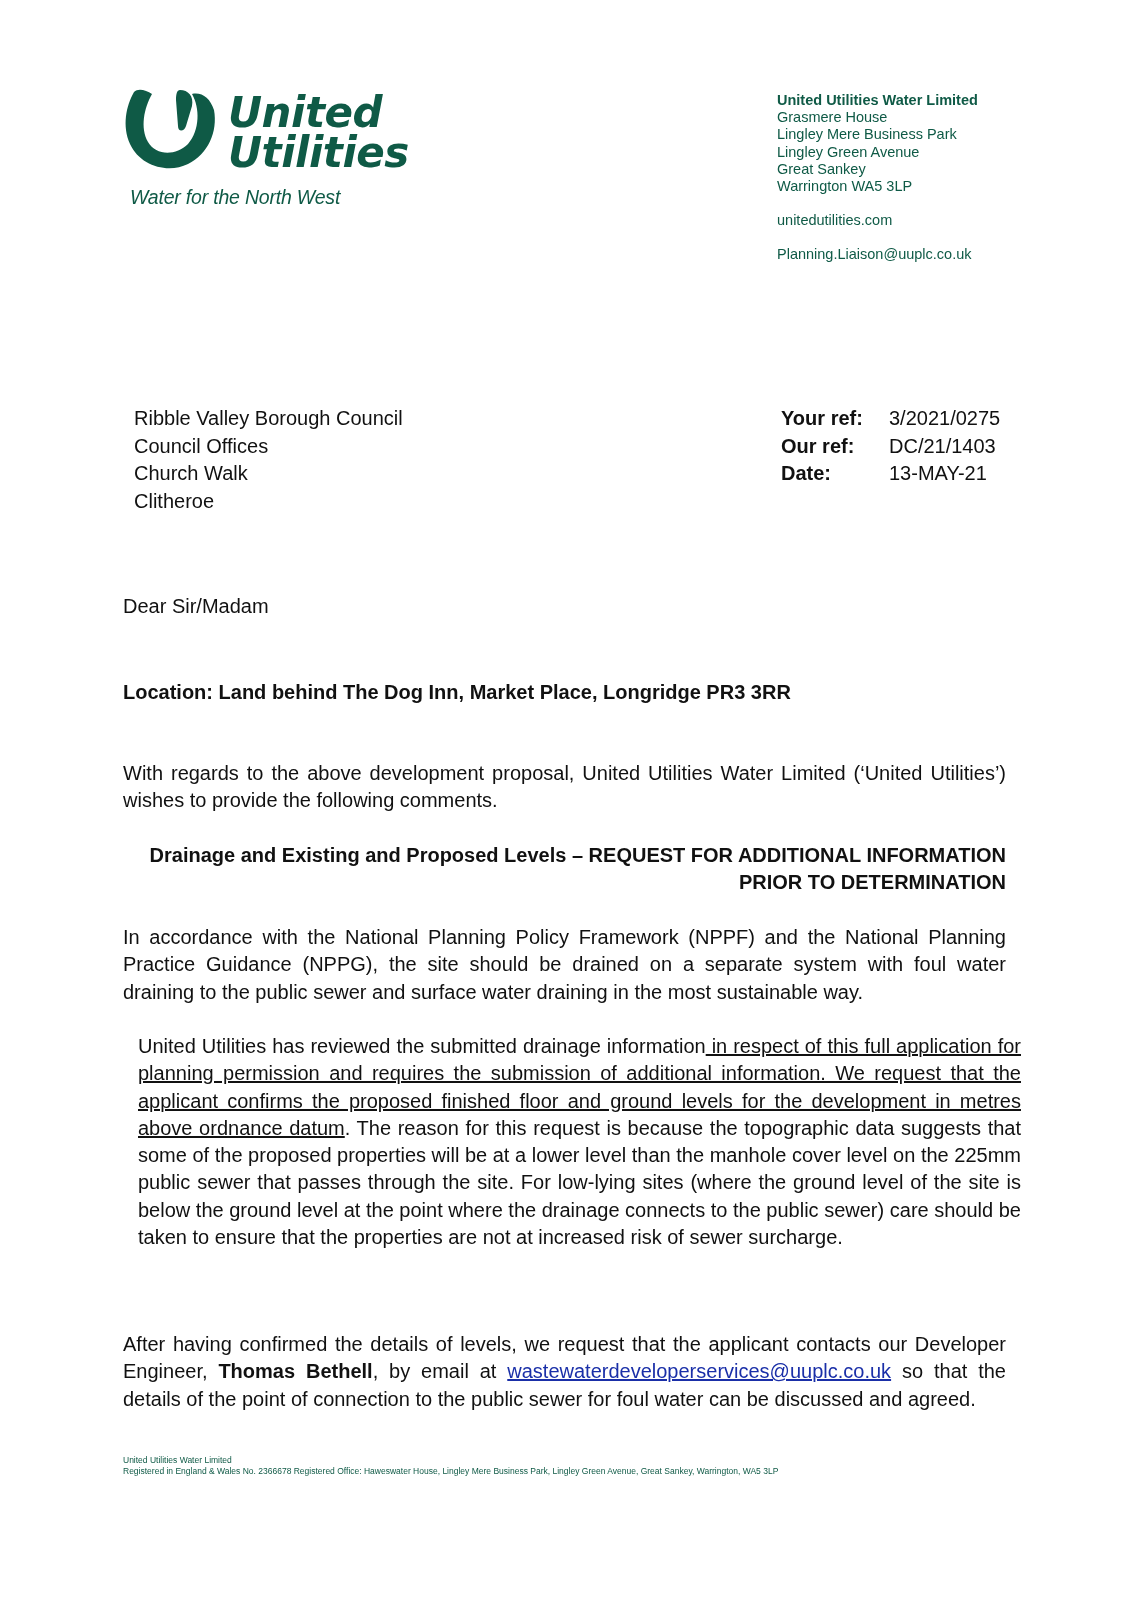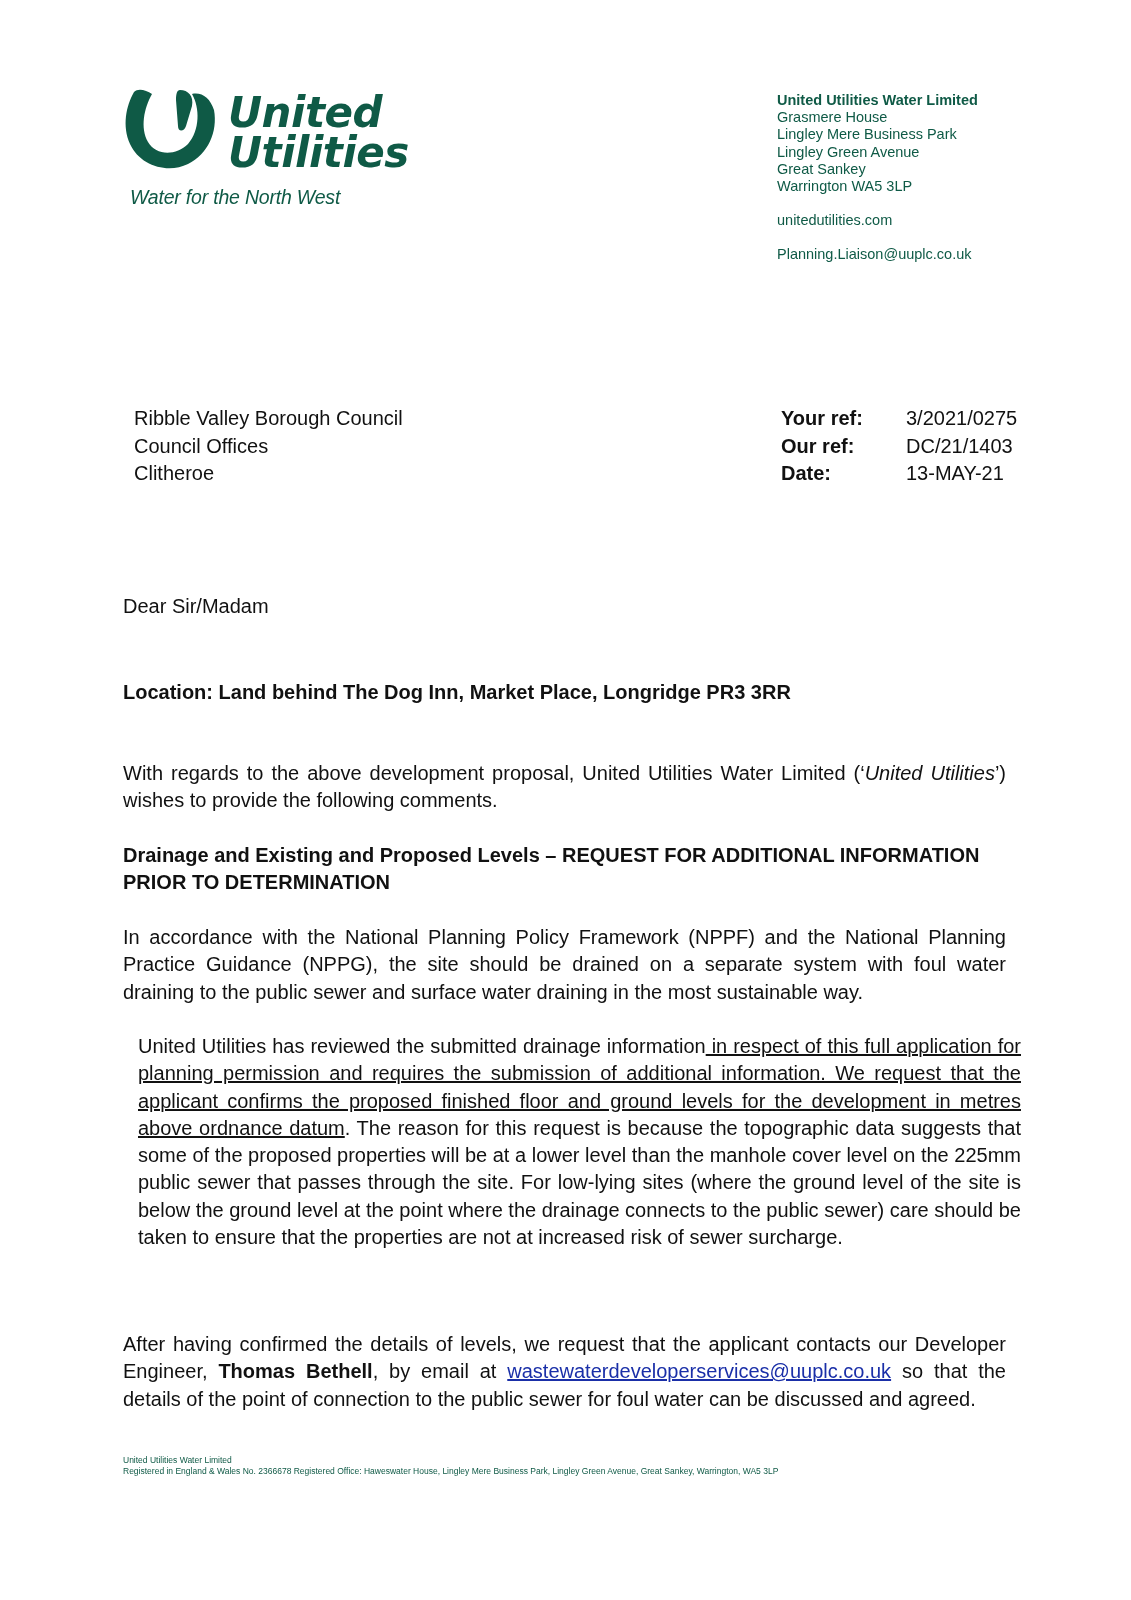--- a/index.html
+++ b/index.html
@@ -10,28 +10,28 @@
   .logo-word.w1 { top:6px; }
   .logo-word.w2 { top:46px; }
   .logo-tag { position:absolute; left:8px; top:100px; font-family:"Liberation Sans", sans-serif; color:#0f5a46; font-size:19.5px; white-space:nowrap; letter-spacing:-0.2px;font-style:italic; }
 
   .address { position:absolute; left:777px; top:92px; color:#0f5a46; font-family:"Liberation Sans", sans-serif; font-size:14.5px; line-height:17.2px; }
   .address .name { font-weight:bold; }
   .address .gap { height:17px; }
 
   .recipient { position:absolute; left:134px; top:405px; font-family:"Liberation Sans", sans-serif; font-size:20px; line-height:27.6px; color:#111; }
   .refs { position:absolute; left:781px; top:405px; font-size:20px; line-height:27.6px; }
-  .refs .row { display:flex;gap:17px; }
+  .refs .row { display:flex; }
   .refs .lbl { width:108px; font-weight:bold; }
 
   .body { position:absolute; left:123px; width:883px; font-size:20px; line-height:27.3px; color:#111; }
   .body p { margin:0; text-align:justify; }
   .b { font-weight:bold; }
   .u { text-decoration:underline; }
-  .i { font-style:italic; }
+  .i { }
   a.mail { color:#1a2fa8; text-decoration:underline; }
 
   .footer { position:absolute; left:123px; top:1455px; font-size:8.5px; line-height:11px; color:#0f5a46; }
 </style>
 </head>
 <body>
 
 <div class="logo">
   <svg width="100" height="90" viewBox="0 0 100 90">
     <path d="M12 6 C4 20 0 40 8 58 C18 80 46 88 66 78 C86 68 96 46 92 24 C88 12 80 6 70 8 C78 22 78 44 66 58 C54 70 34 70 26 56 C18 42 22 22 30 8 C24 4 16 2 12 6 Z" fill="#0f5a46"></path>
@@ -51,20 +51,21 @@
   <div>Warrington WA5 3LP</div>
   <div class="gap"></div>
   <div>unitedutilities.com</div>
   <div class="gap"></div>
   <div>Planning.Liaison@uuplc.co.uk</div>
 </div>
 
 <div class="recipient">
   <div>Ribble Valley Borough Council</div>
   <div>Council Offices</div>
+  <div>Church Walk</div>
   <div>Clitheroe</div>
 </div>
 
 <div class="refs">
   <div class="row">
     <span class="lbl">Your ref:</span>
     <span>3/2021/0275</span>
   </div>
   <div class="row">
     <span class="lbl">Our ref:</span>
@@ -80,21 +81,21 @@
 
 <div class="body" style="top:679px;">
   <p class="b">Location: Land behind The Dog Inn, Market Place, Longridge PR3 3RR</p>
 </div>
 
 <div class="body" style="top:760px;">
   <p><span>With regards to the above development proposal, United Utilities Water Limited (‘</span><span class="i">United Utilities</span><span>’) wishes to provide the following comments.</span></p>
 </div>
 
 <div class="body" style="top:842px;">
-  <p class="b" style="text-align:left;">Drainage and Existing and Proposed Levels – REQUEST FOR ADDITIONAL INFORMATION PRIOR TO DETERMINATION</p>
+  <p class="b" style="text-align:right;">Drainage and Existing and Proposed Levels – REQUEST FOR ADDITIONAL INFORMATION PRIOR TO DETERMINATION</p>
 </div>
 
 <div class="body" style="top:924px;">
   <p>In accordance with the National Planning Policy Framework (NPPF) and the National Planning Practice Guidance (NPPG), the site should be drained on a separate system with foul water draining to the public sewer and surface water draining in the most sustainable way.</p>
 </div>
 
 <div class="body" style="top:1033px;margin-left:15px;">
   <p><span>United Utilities has reviewed the submitted drainage information</span><span class="u"> in respect of this full application for planning permission and requires the submission of additional information. We request that the applicant confirms the proposed finished floor and ground levels for the development in metres above ordnance datum</span><span>. The reason for this request is because the topographic data suggests that some of the proposed properties will be at a lower level than the manhole cover level on the 225mm public sewer that passes through the site.  For low-lying sites (where the ground level of the site is below the ground level at the point where the drainage connects to the public sewer) care should be taken to ensure that the properties are not at increased risk of sewer surcharge.</span></p>
 </div>
 

